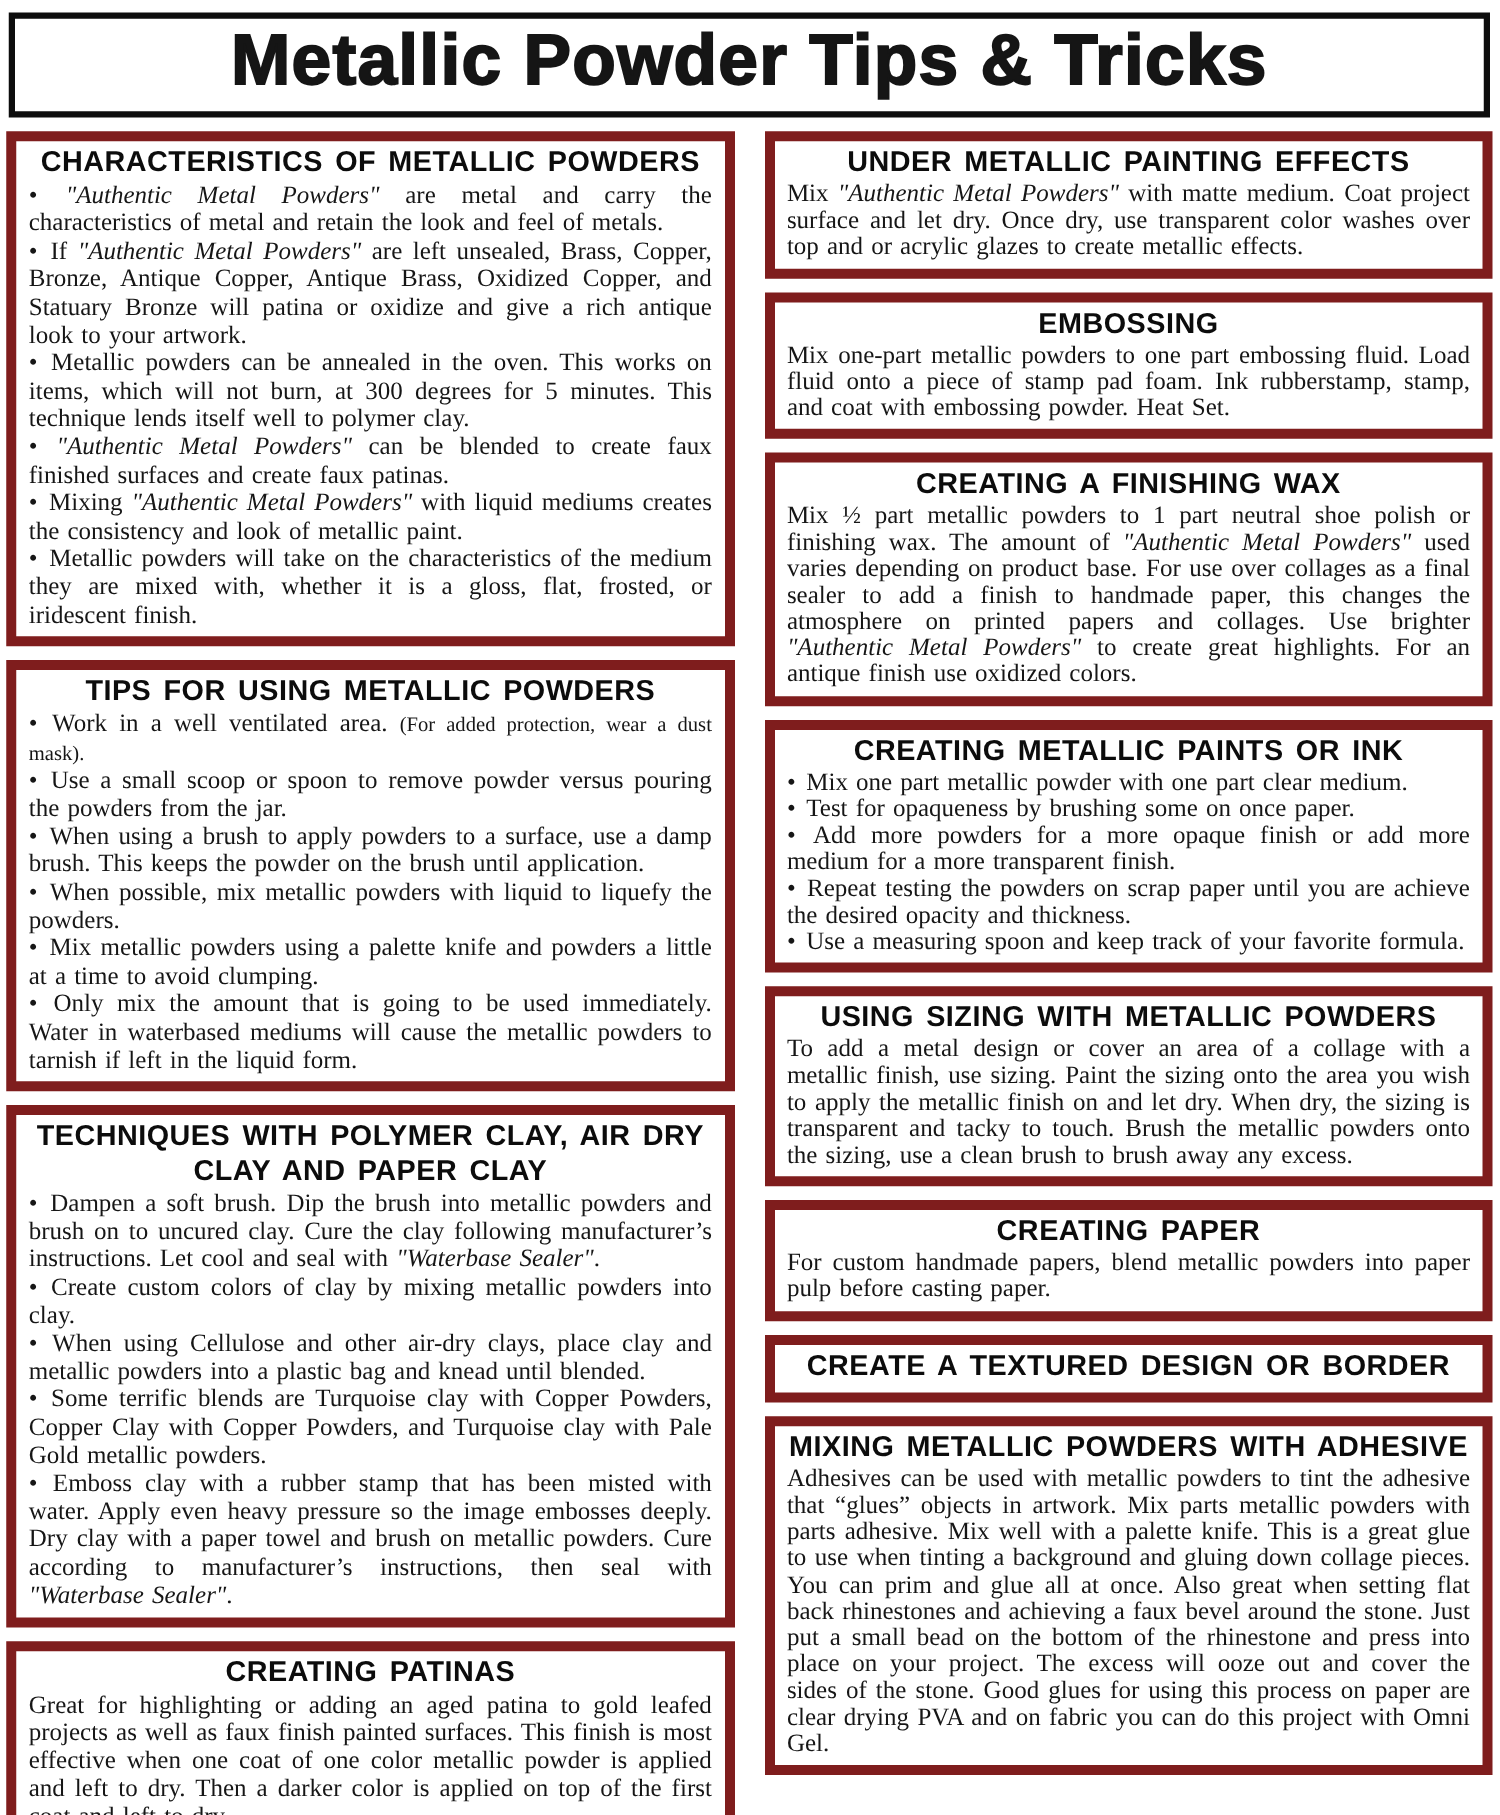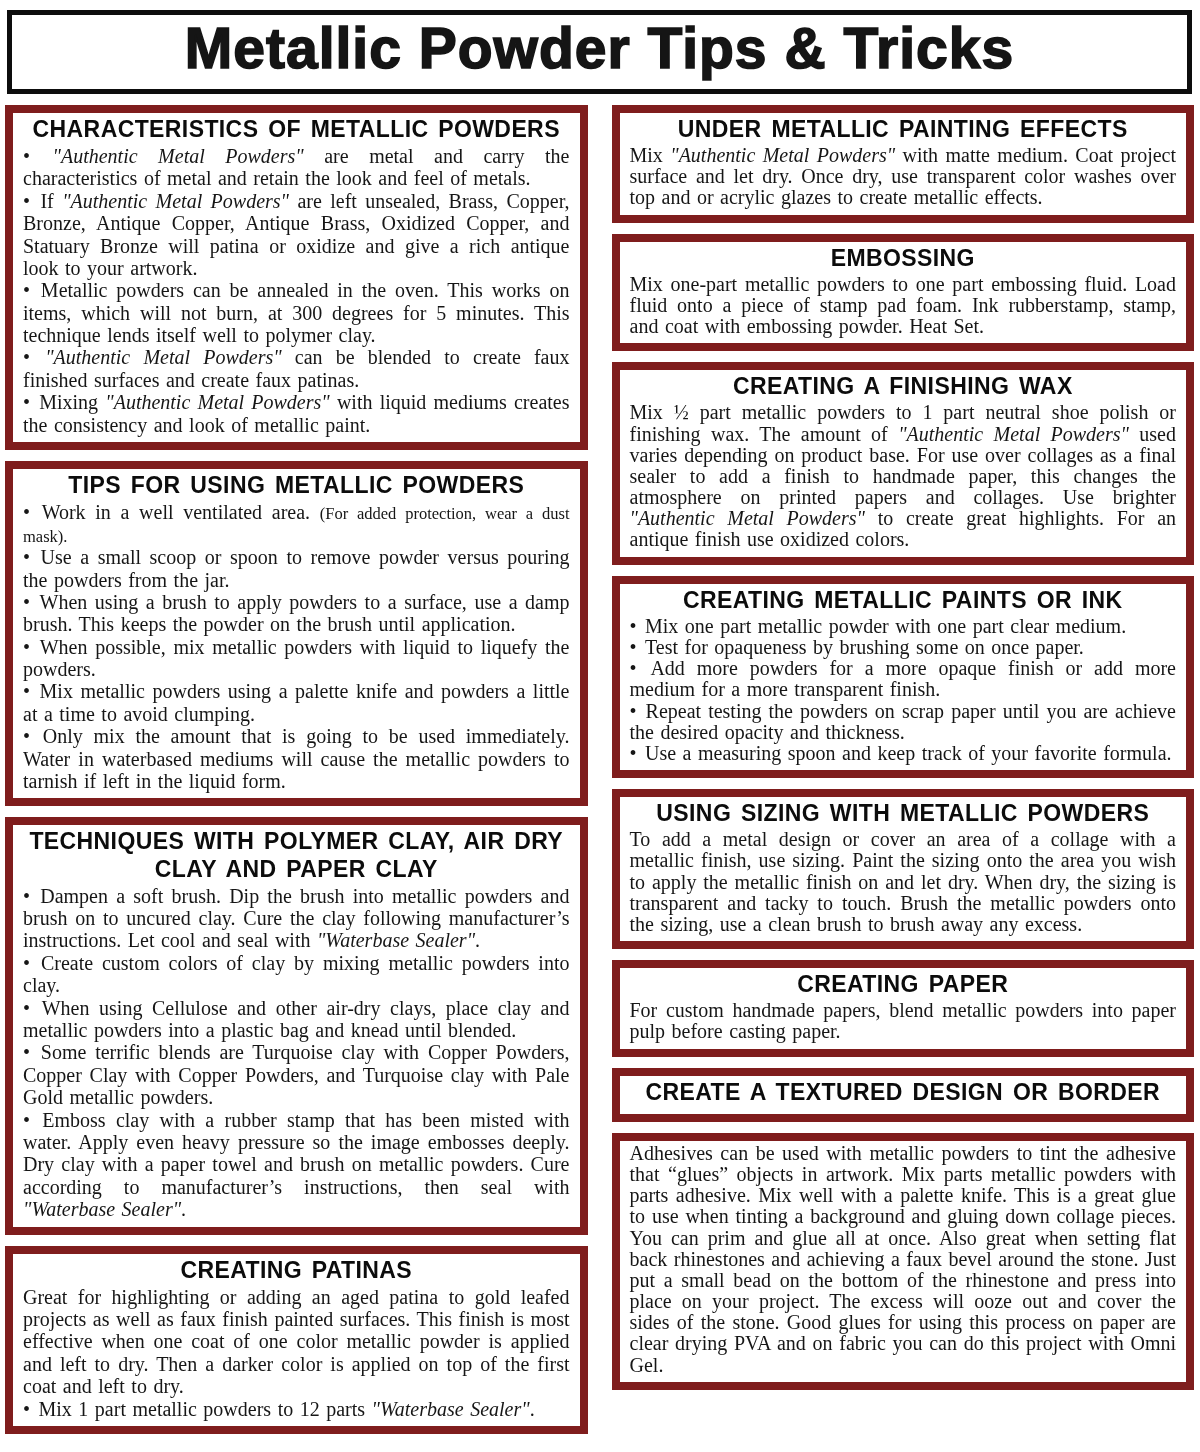--- a/index.html
+++ b/index.html
@@ -50,20 +50,21 @@
   </header>
   <main class="columns">
     <div class="col col-left" id="col-left">
         <section class="section-box">
           <h2 class="section-heading">CHARACTERISTICS OF METALLIC POWDERS</h2>
           <p class="para"><span class="bullet">• </span><span class="it">"Authentic Metal Powders"</span><span> are metal and carry the characteristics of metal and retain the look and feel of metals.</span></p>
           <p class="para"><span class="bullet">• </span><span>If </span><span class="it">"Authentic Metal Powders"</span><span> are left unsealed, Brass, Copper, Bronze, Antique Copper, Antique Brass, Oxidized Copper, and Statuary Bronze will patina or oxidize and give a rich antique look to your artwork.</span></p>
           <p class="para"><span class="bullet">• </span><span>Metallic powders can be annealed in the oven.  This works on items, which will not burn, at 300 degrees for 5 minutes.  This technique lends itself well to polymer clay.</span></p>
           <p class="para"><span class="bullet">• </span><span class="it">"Authentic Metal Powders"</span><span> can be blended to create faux finished surfaces and create faux patinas.</span></p>
           <p class="para"><span class="bullet">• </span><span>Mixing </span><span class="it">"Authentic Metal Powders"</span><span> with liquid mediums creates the consistency and look of metallic paint.</span></p>
+          <p class="para"><span class="bullet">• </span><span>Metallic powders will take on the characteristics of the medium they are mixed with, whether it is a gloss, flat, frosted, or iridescent finish.</span></p>
         </section>
         <section class="section-box">
           <h2 class="section-heading">TIPS FOR USING METALLIC POWDERS</h2>
           <p class="para"><span class="bullet">• </span><span>Work in a well ventilated area. </span><span class="small">(For added protection, wear a dust mask).</span></p>
           <p class="para"><span class="bullet">• </span><span>Use a small scoop or spoon to remove powder versus pouring the powders from the jar.</span></p>
           <p class="para"><span class="bullet">• </span><span>When using a brush to apply powders to a surface, use a damp brush.  This keeps the powder on the brush until application.</span></p>
           <p class="para"><span class="bullet">• </span><span>When possible, mix metallic powders with liquid to liquefy the powders.</span></p>
           <p class="para"><span class="bullet">• </span><span>Mix metallic powders using a palette knife and powders a little at a time to avoid clumping.</span></p>
           <p class="para"><span class="bullet">• </span><span>Only mix the amount that is going to be used immediately. Water in waterbased mediums will cause the metallic powders to tarnish if left in the liquid form.</span></p>
         </section>
@@ -107,17 +108,18 @@
           <p class="para"><span>To add a metal design or cover an area of a collage with a metallic finish, use sizing.  Paint the sizing onto the area you wish to apply the metallic finish on and let dry.  When dry, the sizing is transparent and tacky to touch.  Brush the metallic powders onto the sizing, use a clean brush to brush away any excess.</span></p>
         </section>
         <section class="section-box">
           <h2 class="section-heading">CREATING PAPER</h2>
           <p class="para"><span>For custom handmade papers, blend metallic powders into paper pulp before casting paper.</span></p>
         </section>
         <section class="section-box">
           <h2 class="section-heading">CREATE A TEXTURED DESIGN OR BORDER</h2>
         </section>
         <section class="section-box">
+          <h2 class="section-heading">MIXING METALLIC POWDERS WITH ADHESIVE</h2>
           <p class="para"><span>Adhesives can be used with metallic powders to tint the adhesive that “glues” objects in artwork.  Mix parts metallic powders with parts adhesive.  Mix well with a palette knife.  This is a great glue to use when tinting a background and gluing down collage pieces.  You can prim and glue all at once.  Also great when setting flat back rhinestones and achieving a faux bevel around the stone.  Just put a small bead on the bottom of the rhinestone and press into place on your project.  The excess will ooze out and cover the sides of the stone.  Good glues for using this process on paper are clear drying PVA and on fabric you can do this project with Omni Gel.</span></p>
         </section>
       </div>
   </main>
 </div>
 
 </body></html>

